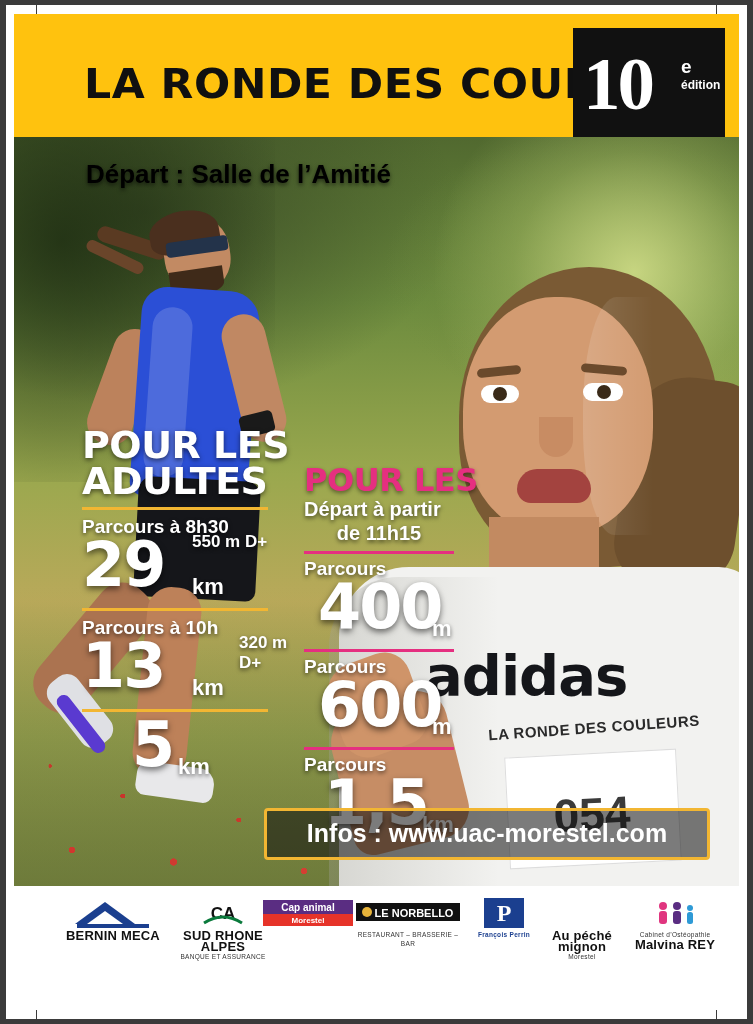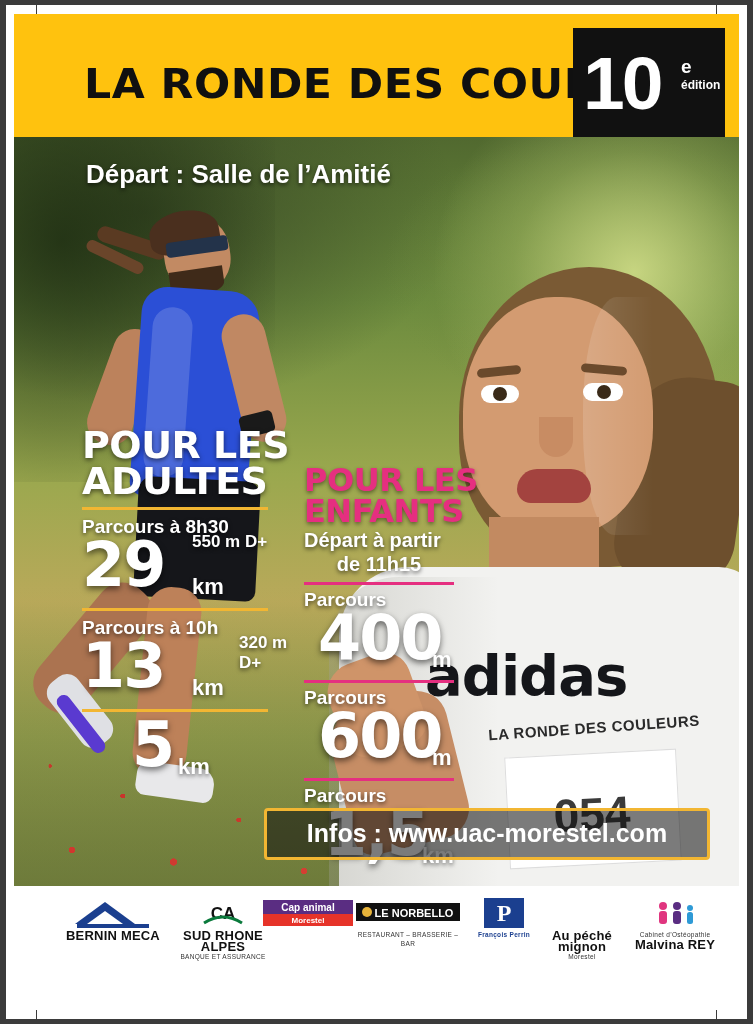--- a/index.html
+++ b/index.html
@@ -68,21 +68,21 @@
     background: #111111;
     color: #ffffff;
   }
   .edition-num {
     position: absolute;
     left: 10px;
     top: 18px;
     font-size: 75px;
     font-weight: bold;
     line-height: 75px;
-    font-family: Liberation Sans, sans-serif;
+    font-family: Liberation Serif, serif;
     letter-spacing: -3px;
   }
   .edition-sup {
     position: absolute;
     left: 108px;
     top: 28px;
     font-size: 19px;
     font-weight: bold;
   }
   .edition-sub {
@@ -432,21 +432,21 @@
     transform: rotate(-20deg);
   }
 
   
   .depart {
     position: absolute;
     left: 72px;
     top: 22px;
     font-size: 26px;
     font-weight: bold;
-    color: #ffffff;
+    color: #000000;
     text-shadow: 0 2px 4px rgba(0,0,0,0.6);
   }
 
   .adults {
     position: absolute;
     left: 68px;
     top: 290px;
     width: 230px;
     color: #ffffff;
   }
@@ -669,21 +669,20 @@
 
       <div class="rule-yellow"></div>
       <div class="big-row">
         <span class="big-num" style="left:50px;">5</span>
         <span class="unit" style="left:96px; top:36px;">km</span>
       </div>
     </div>
 
     <div class="kids">
       <div class="kids-h">POUR LES</div>
-      <div class="kids-h">ENFANTS</div>
       <div class="kids-sub">Départ à partir</div>
       <div class="kids-sub" style="text-align:center;width:150px;">de 11h15</div>
 
       <div class="rule-pink"></div>
       <div class="row-label">Parcours</div>
       <div class="big-row">
         <span class="big-num" style="left:14px;">400</span>
         <span class="unit" style="left:128px; top:36px;">m</span>
       </div>
 

